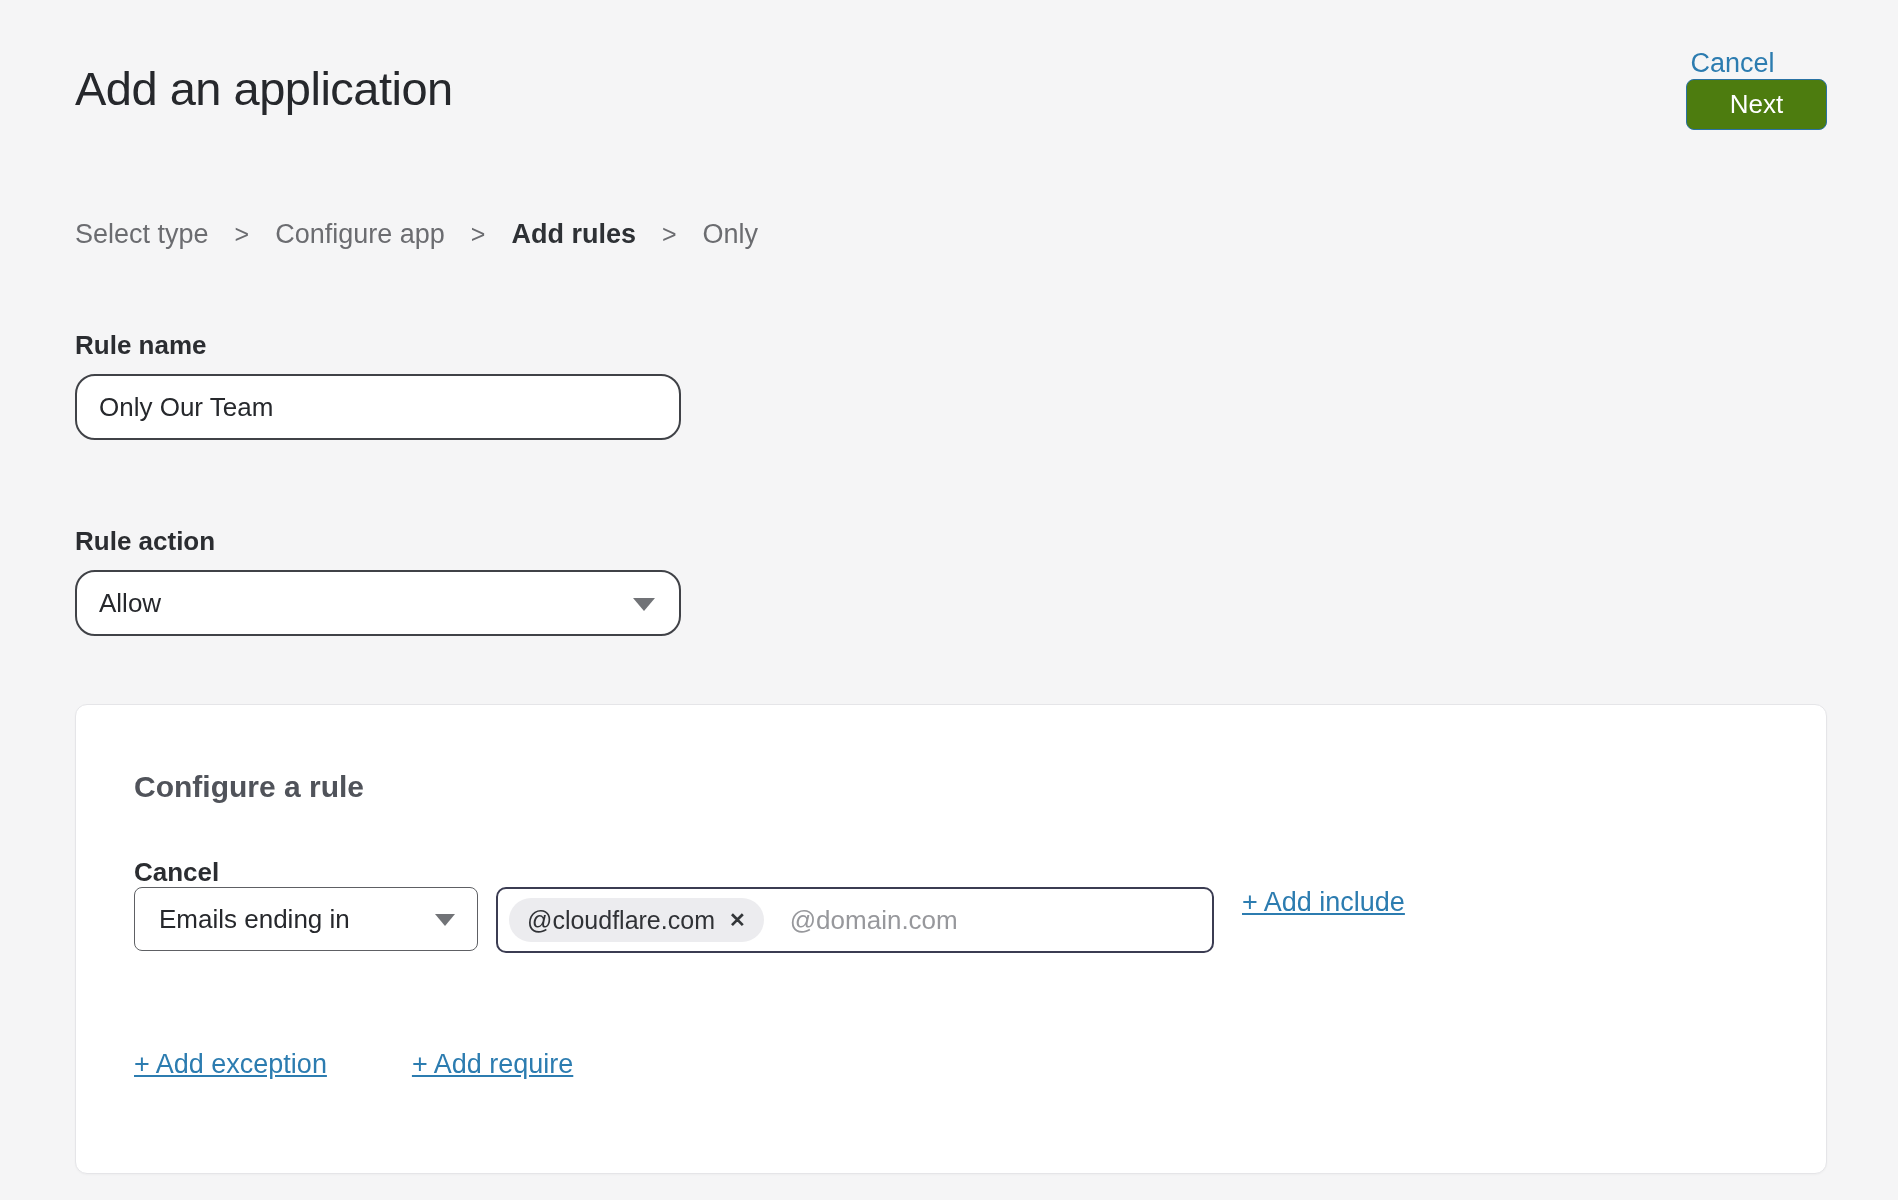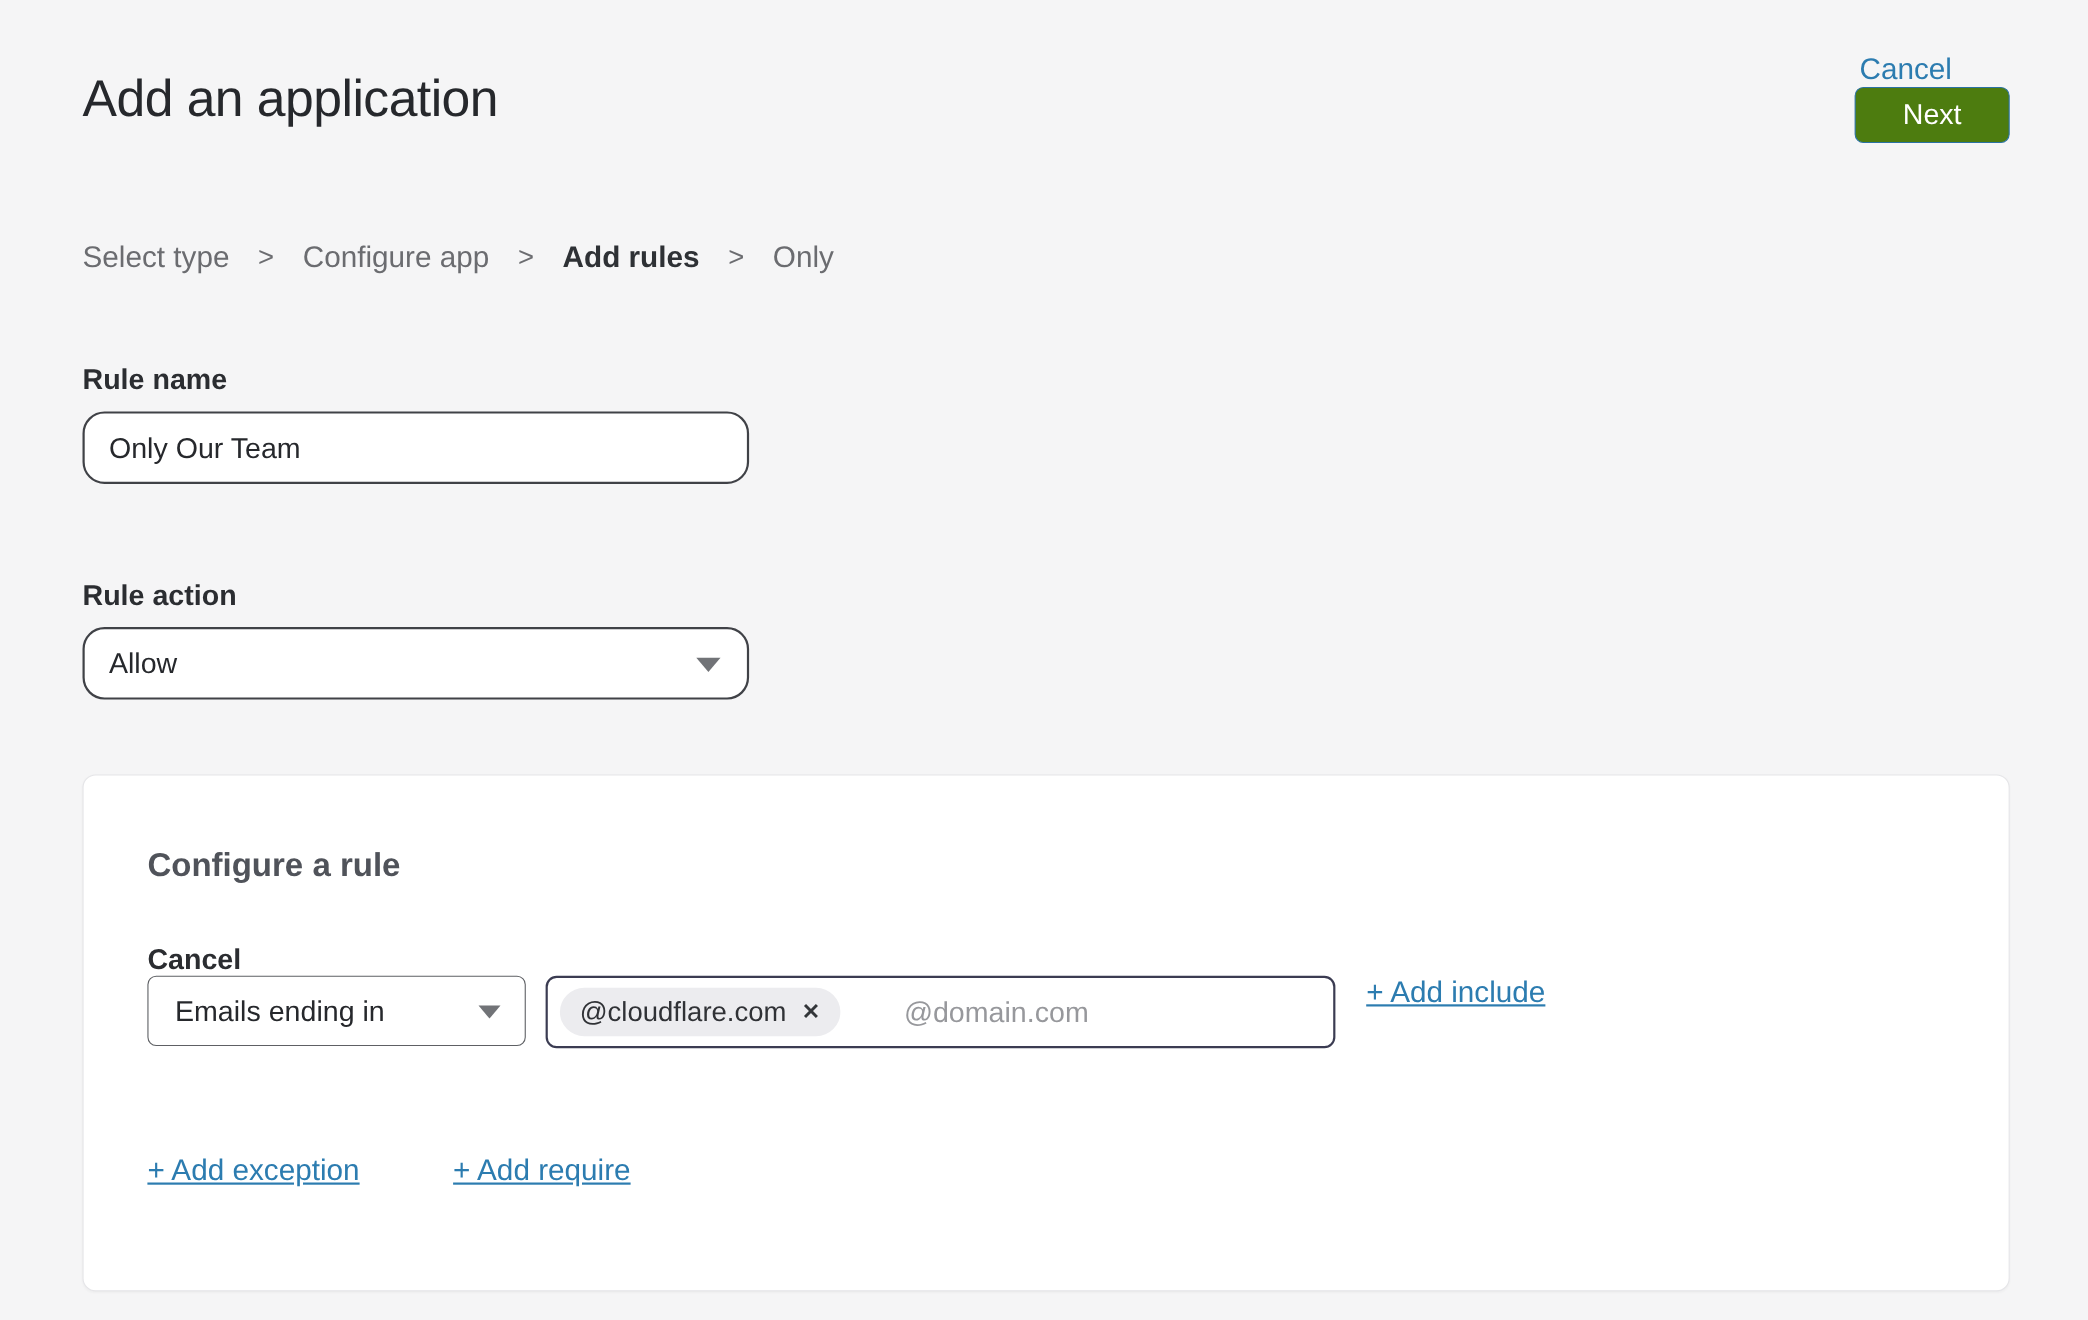--- a/index.html
+++ b/index.html
@@ -64,21 +64,21 @@
     position: relative; width: 344px; height: 64px;
     background: #ffffff; border: 1.5px solid #5e6064; border-radius: 8px;
     display: flex; align-items: center; padding: 0 24px;
     font-size: 26px; color: #26282c; cursor: pointer; flex: none;
   }
   .selector-box .caret { right: 22px; border-left-width: 10px; border-right-width: 10px; border-top-width: 12px; }
 
   .tag-input {
     margin-left: 18px; width: 718px; height: 66px;
     background: #ffffff; border: 2px solid #3b3c52; border-radius: 10px;
-    display: flex; align-items: center; padding: 0 11px; flex: none; cursor: text; gap: 32px;
+    display: flex; align-items: center; padding: 0 11px; flex: none; cursor: text;
   }
   .tag-chip {
     height: 44px; background: #ececef; border-radius: 22px;
     display: inline-flex; align-items: center; padding: 0 18px;
     font-size: 25px; color: #303236; flex: none;
   }
   .chip-close { margin-left: 14px; font-size: 20px; font-weight: 700; color: #333639; cursor: pointer; line-height: 1; }
   .tag-text-input {
     border: none; outline: none; background: transparent;
     margin-left: 26px; flex: 1; min-width: 0;

